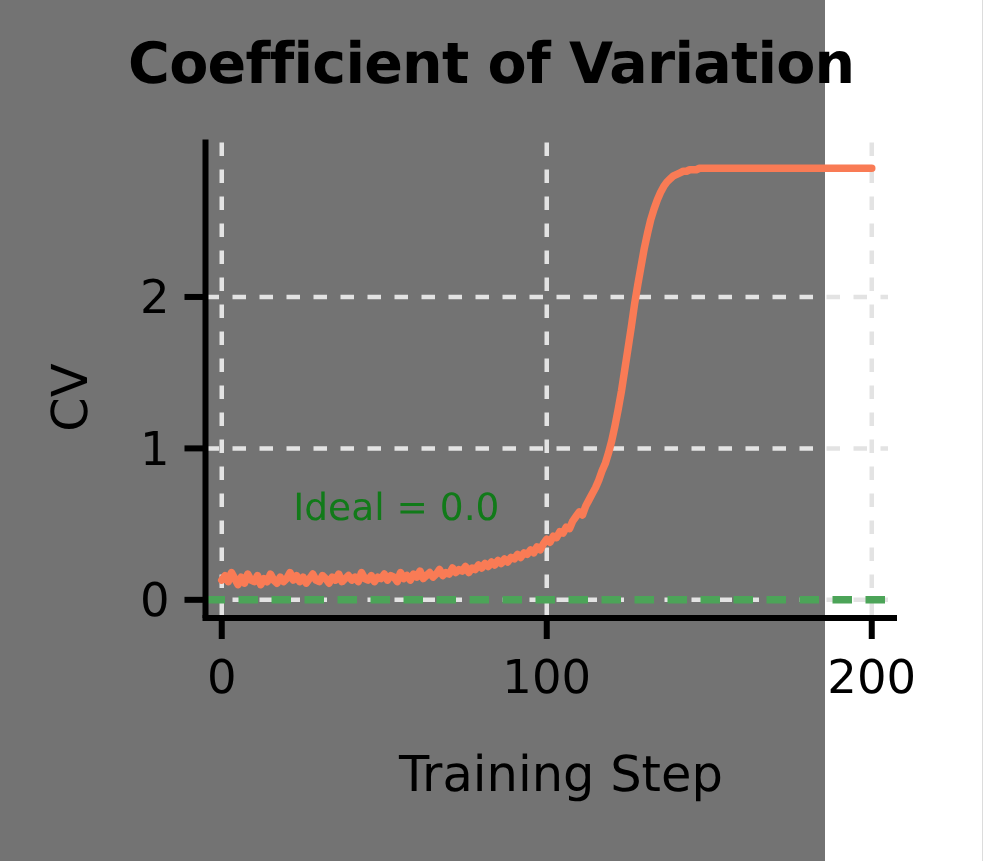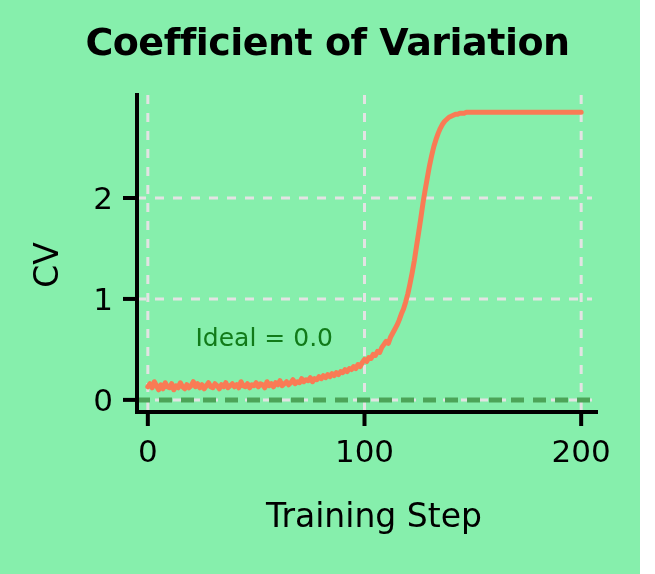--- a/index.html
+++ b/index.html
@@ -8,23 +8,23 @@
     background: #ffffff;
   }
   body {
     width: 655px;
     height: 574px;
     overflow: hidden;
     font-family: "DejaVu Sans", "Liberation Sans", sans-serif;
   }
   #figure {
     position: relative;
-    width: 640px;
+    width: 550px;
     height: 574px;
-    background: #86efac;
+    background: #737373;
   }
   #chart-title {
     position: absolute;
     left: 0;
     top: 18px;
     width: 655px;
     text-align: center;
     font-family: "DejaVu Sans", "Liberation Sans", sans-serif;
     font-weight: bold;
     font-size: 38px;

